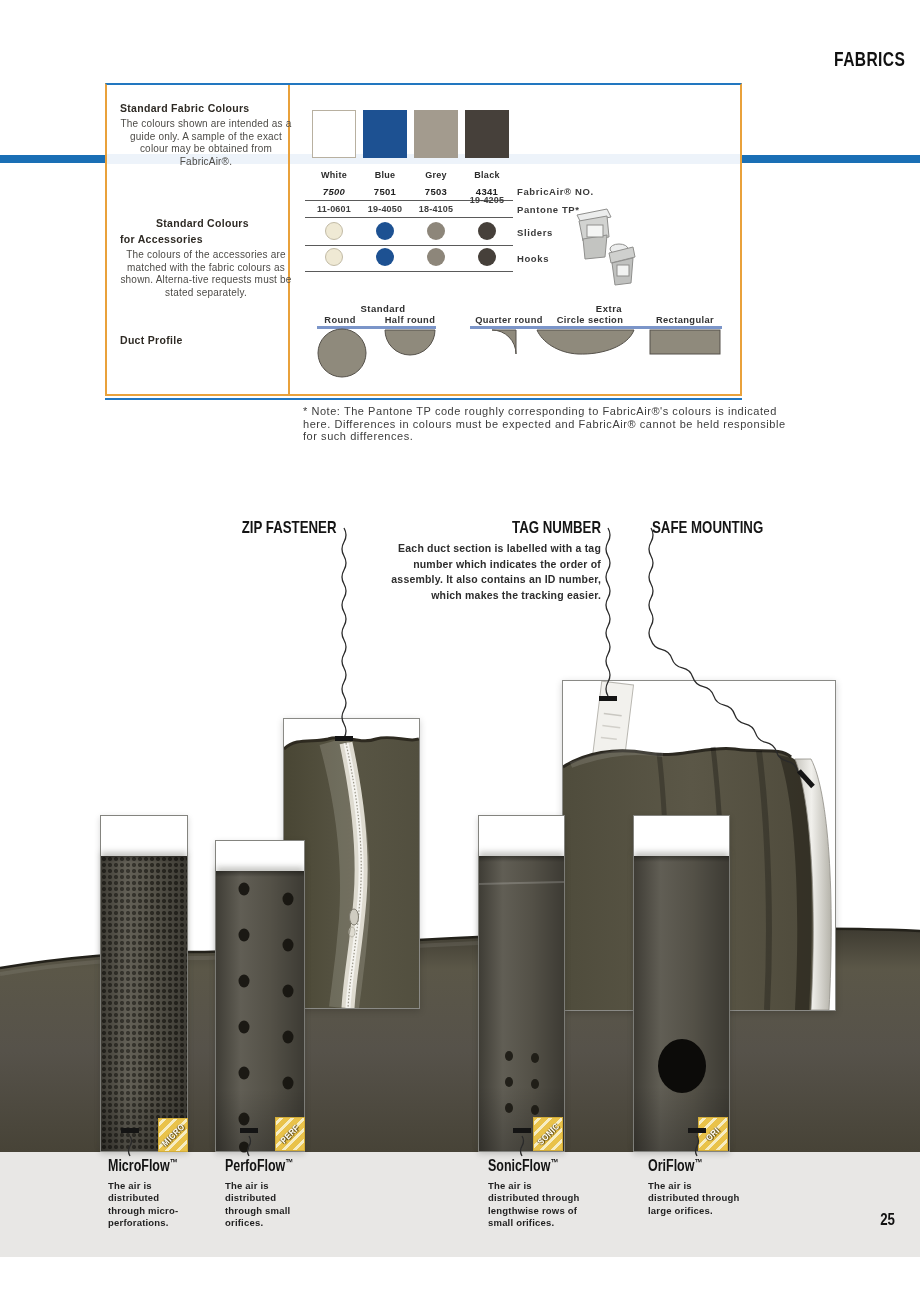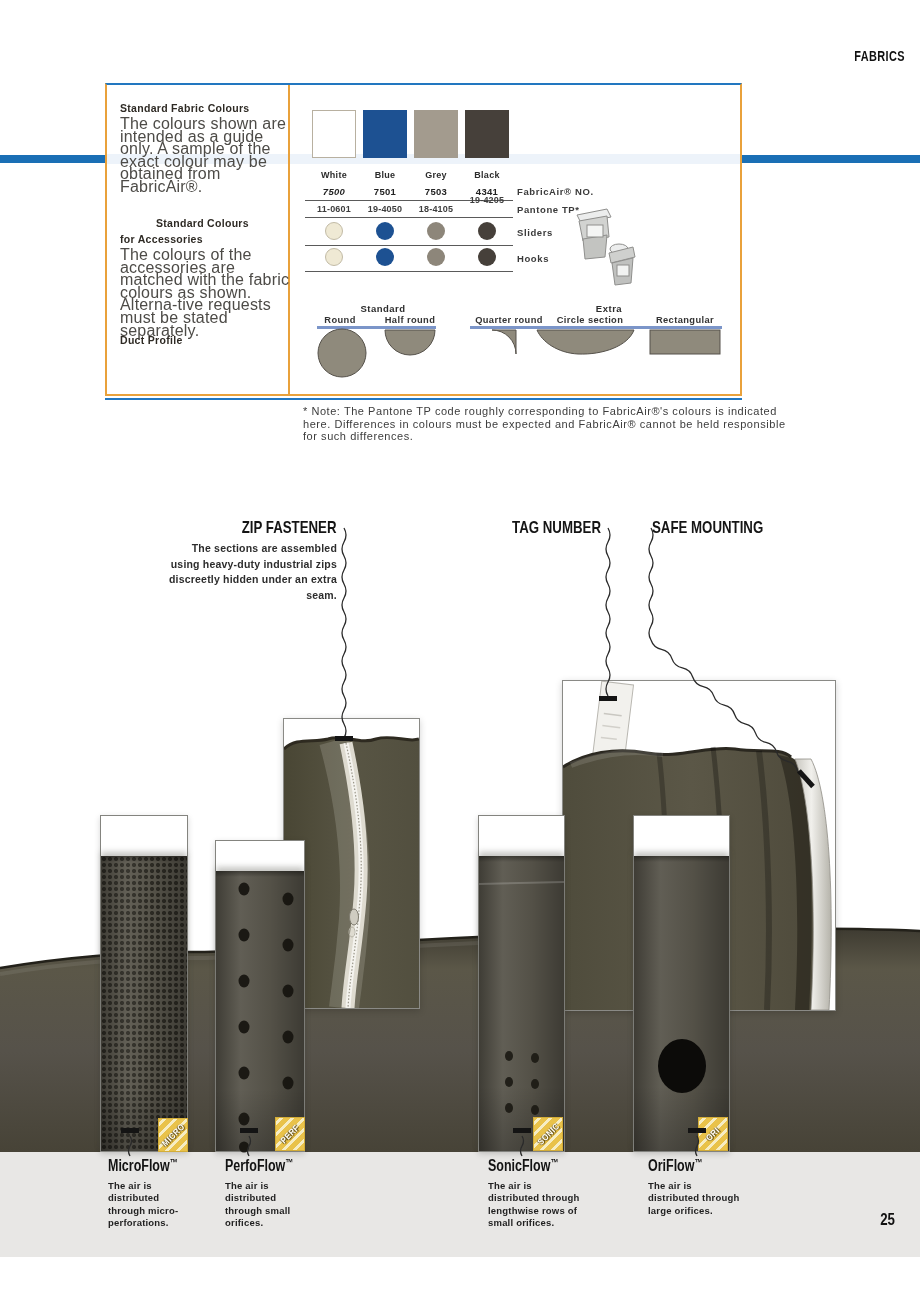--- a/index.html
+++ b/index.html
@@ -1,36 +1,36 @@
 <!DOCTYPE html>
 <html><head>
 <meta charset="utf-8">
 <style>
   html,body{margin:0;padding:0;background:#fff;}
   body{width:920px;height:1301px;position:relative;overflow:hidden;
        font-family:"Liberation Sans",sans-serif;-webkit-font-smoothing:antialiased;}
   .abs{position:absolute;}
   
-  .fabrics-title{top:48px;right:15px;font-size:14px;font-weight:900;color:#111;
+  .fabrics-title{top:48px;right:15px;font-size:20px;font-weight:900;color:#111;
     letter-spacing:.5px;}
   .condX{display:inline-block;transform:scaleX(.78);transform-origin:right center;}
   .condL{display:inline-block;transform:scaleX(.78);transform-origin:left center;}
   
   .bluebar{top:155px;height:8px;background:#1a6fb5;}
   .bluebar.l{left:0;width:105px;}
   .bluebar.r{left:742px;width:178px;}
   
   .colour-box{left:105px;top:83px;width:637px;height:313px;background:#fff;
     border-left:2px solid #e9a13b;border-right:2px solid #e9a13b;
     border-bottom:2px solid #e9a13b;border-top:2px solid #2277c0;box-sizing:border-box;}
   .box-blue-under{left:105px;top:398px;width:637px;height:2px;background:#2277c0;}
   .box-band{left:0;top:69px;width:633px;height:10px;background:#edf3fa;}
   .box-divider{left:181px;top:0;width:2px;height:309px;background:#e9a13b;}
   .bx-h{font-size:10.5px;font-weight:700;color:#2e2a24;letter-spacing:.3px;}
-  .bx-p{font-size:16px;color:#4d4b47;letter-spacing:.2px;line-height:12.6px;}
+  .bx-p{font-size:10px;color:#4d4b47;letter-spacing:.2px;line-height:12.6px;text-align:center;}
   .swatch{width:44px;height:48px;box-sizing:border-box;}
   .sw-white{background:#ffffff;border:1px solid #b8b0a0;}
   .sw-blue{background:#1d5192;}
   .sw-grey{background:#a39b8e;}
   .sw-black{background:#46403a;}
   .tbl-name{width:44px;text-align:center;font-size:9px;font-weight:700;color:#2c2c2c;letter-spacing:.3px;}
   .tbl-code{width:44px;text-align:center;font-size:9.5px;font-weight:700;color:#222;letter-spacing:.3px;}
   .tbl-pan{width:48px;text-align:center;font-size:9px;font-weight:600;color:#3d3d3d;letter-spacing:.2px;}
   .tbl-lab{font-size:9.5px;font-weight:600;color:#3a3a3a;letter-spacing:.6px;}
   .rule{height:1px;background:#5a5a5a;}
@@ -181,24 +181,24 @@
 <div class="abs box-blue-under"></div>
 
 <div class="abs note">
   <div>* Note: The Pantone TP code roughly corresponding to FabricAir®'s colours is indicated</div>
   <div>here. Differences in colours must be expected and FabricAir® cannot be held responsible</div>
   <div>for such differences.</div>
 </div>
 
 <div class="abs callout co-zip">
   <div class="co-title"><span class="condX">ZIP FASTENER</span></div>
-  <div class="co-body">The sections are assembled using heavy-duty industrial zips discreetly hidden under an extra seam.</div>
 </div>
 <div class="abs callout co-tag">
   <div class="co-title"><span class="condX">TAG NUMBER</span></div>
+  <div class="co-body">Each duct section is labelled with a tag number which indicates the order of assembly. It also contains an ID number, which makes the tracking easier.</div>
 </div>
 <div class="abs callout co-safe">
   <div class="co-title"><span class="condL">SAFE MOUNTING</span></div>
 </div>
 
 <div class="abs floor"></div>
 
 <svg id="duct-svg" class="abs" width="920" height="232" viewBox="0 0 920 232">
   <defs>
     <linearGradient id="ductgrad" x1="0" y1="0" x2="0" y2="1">

